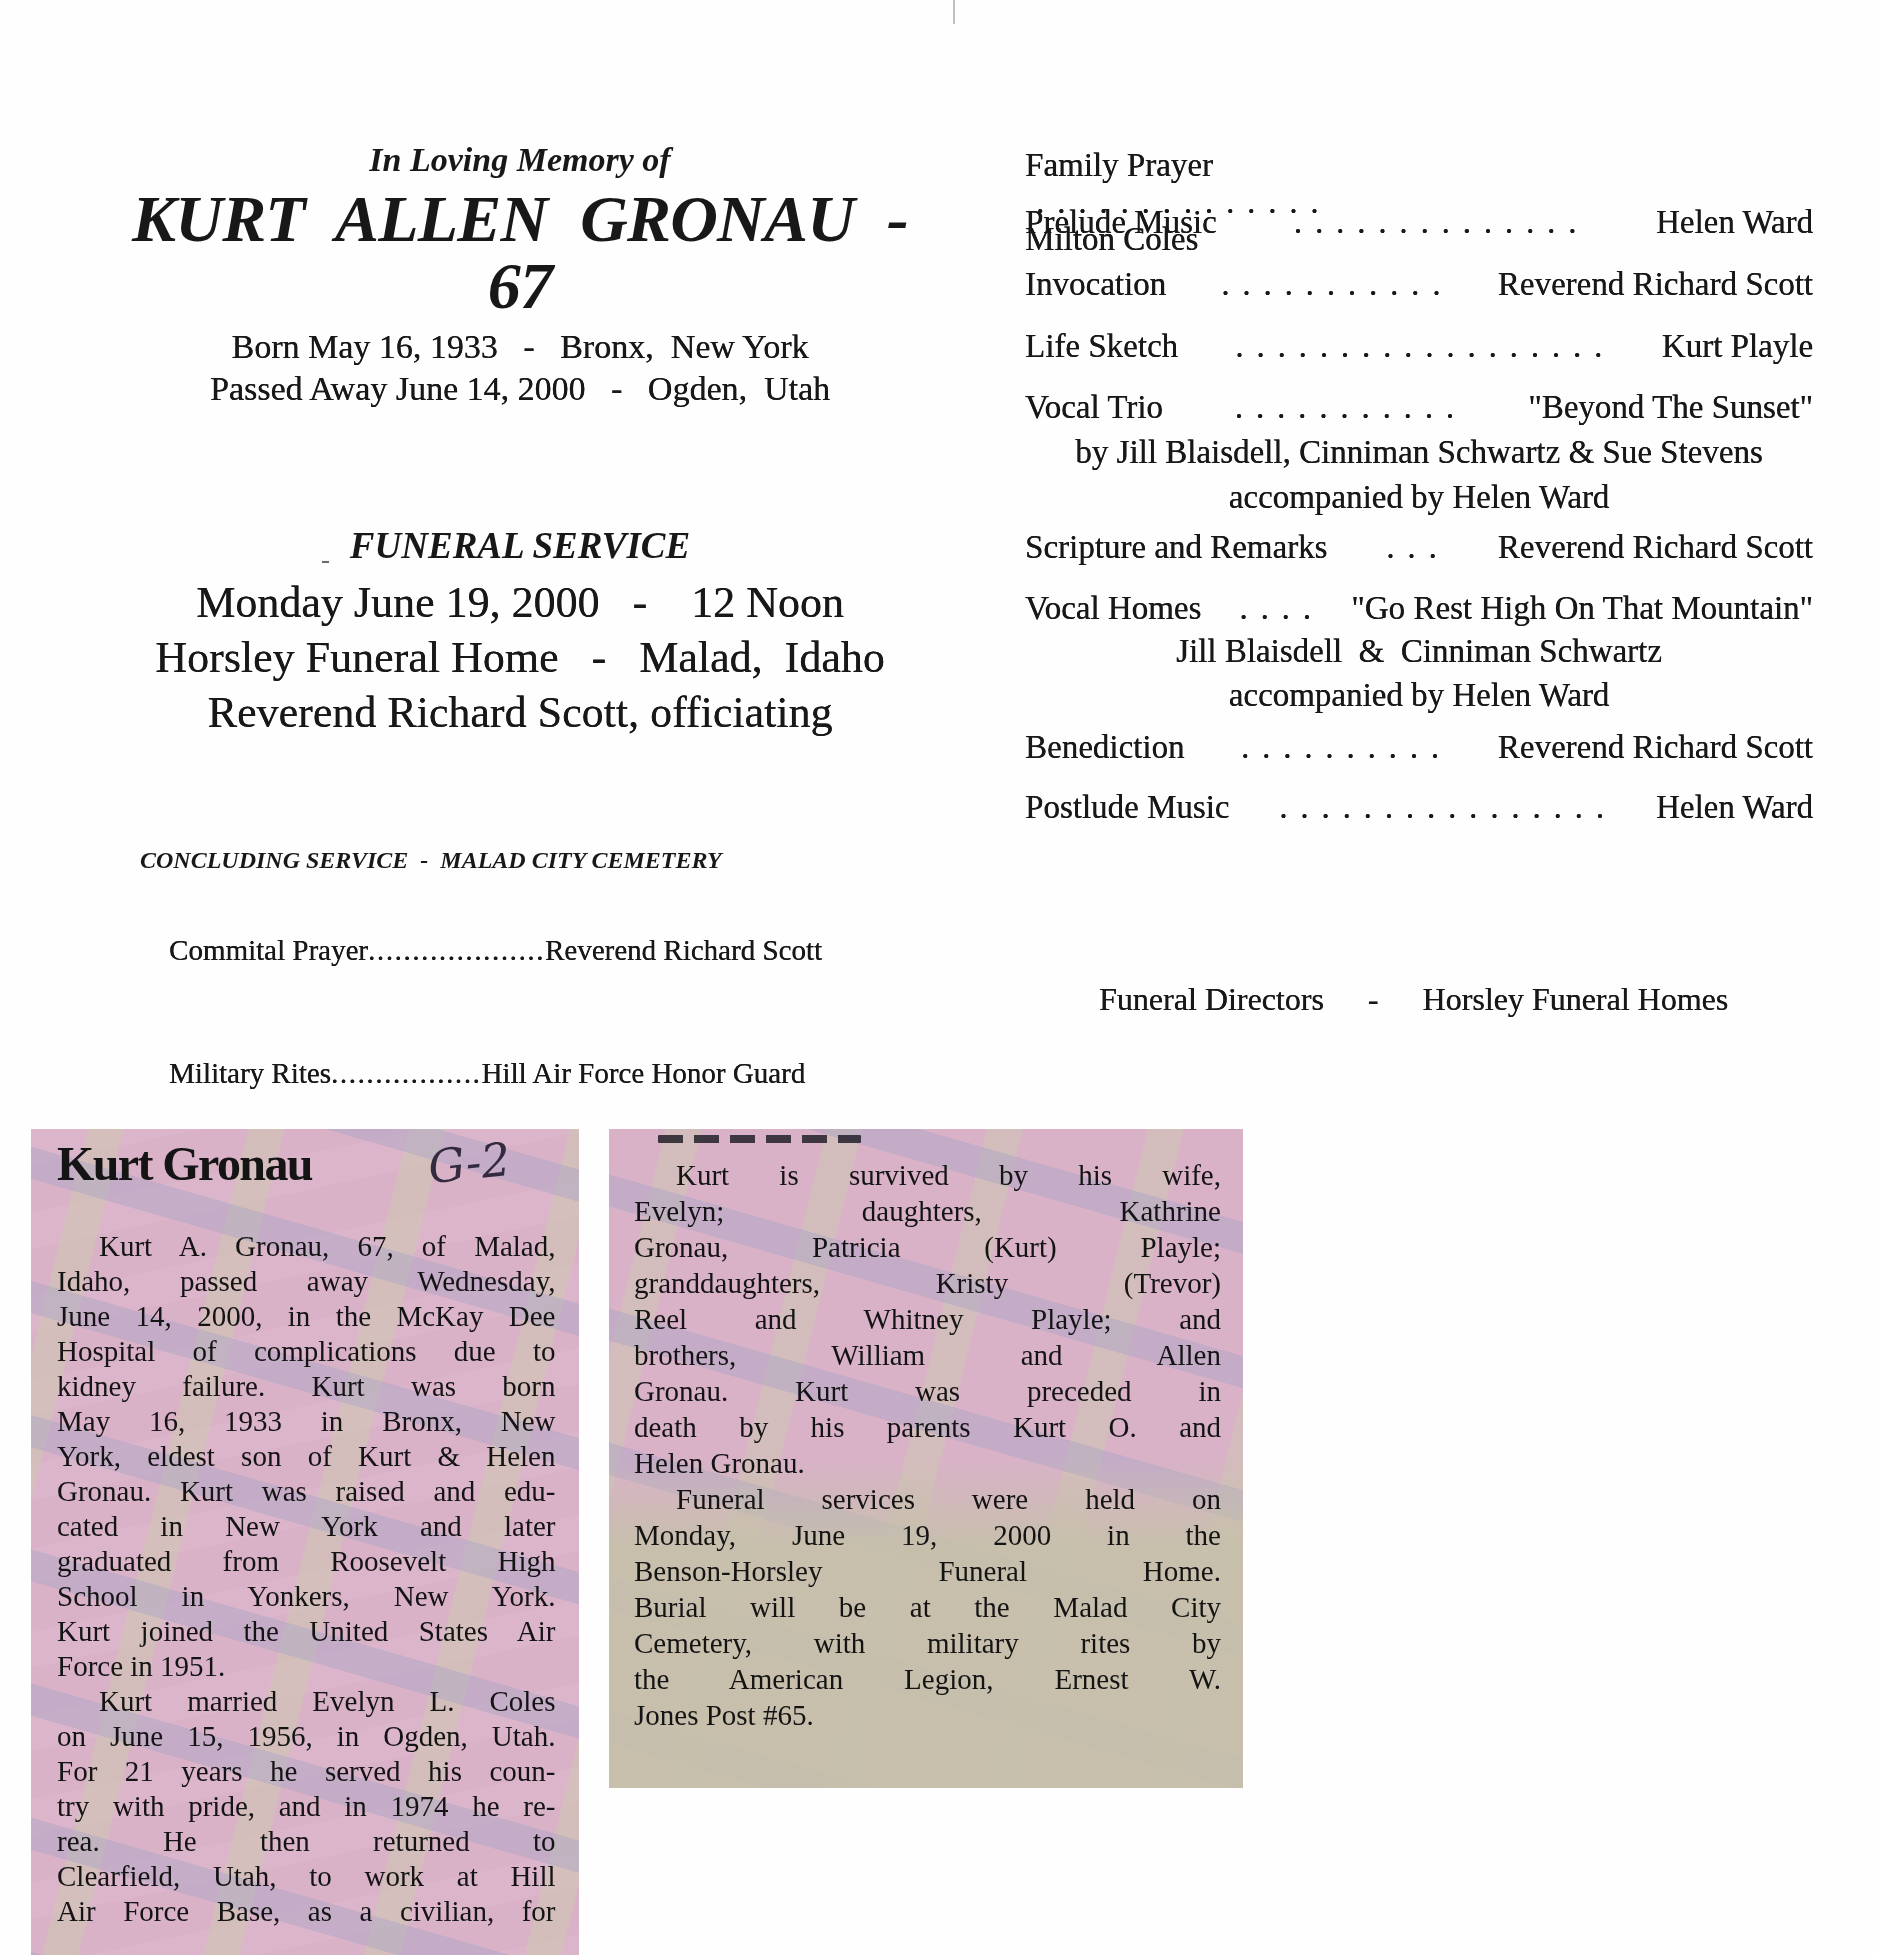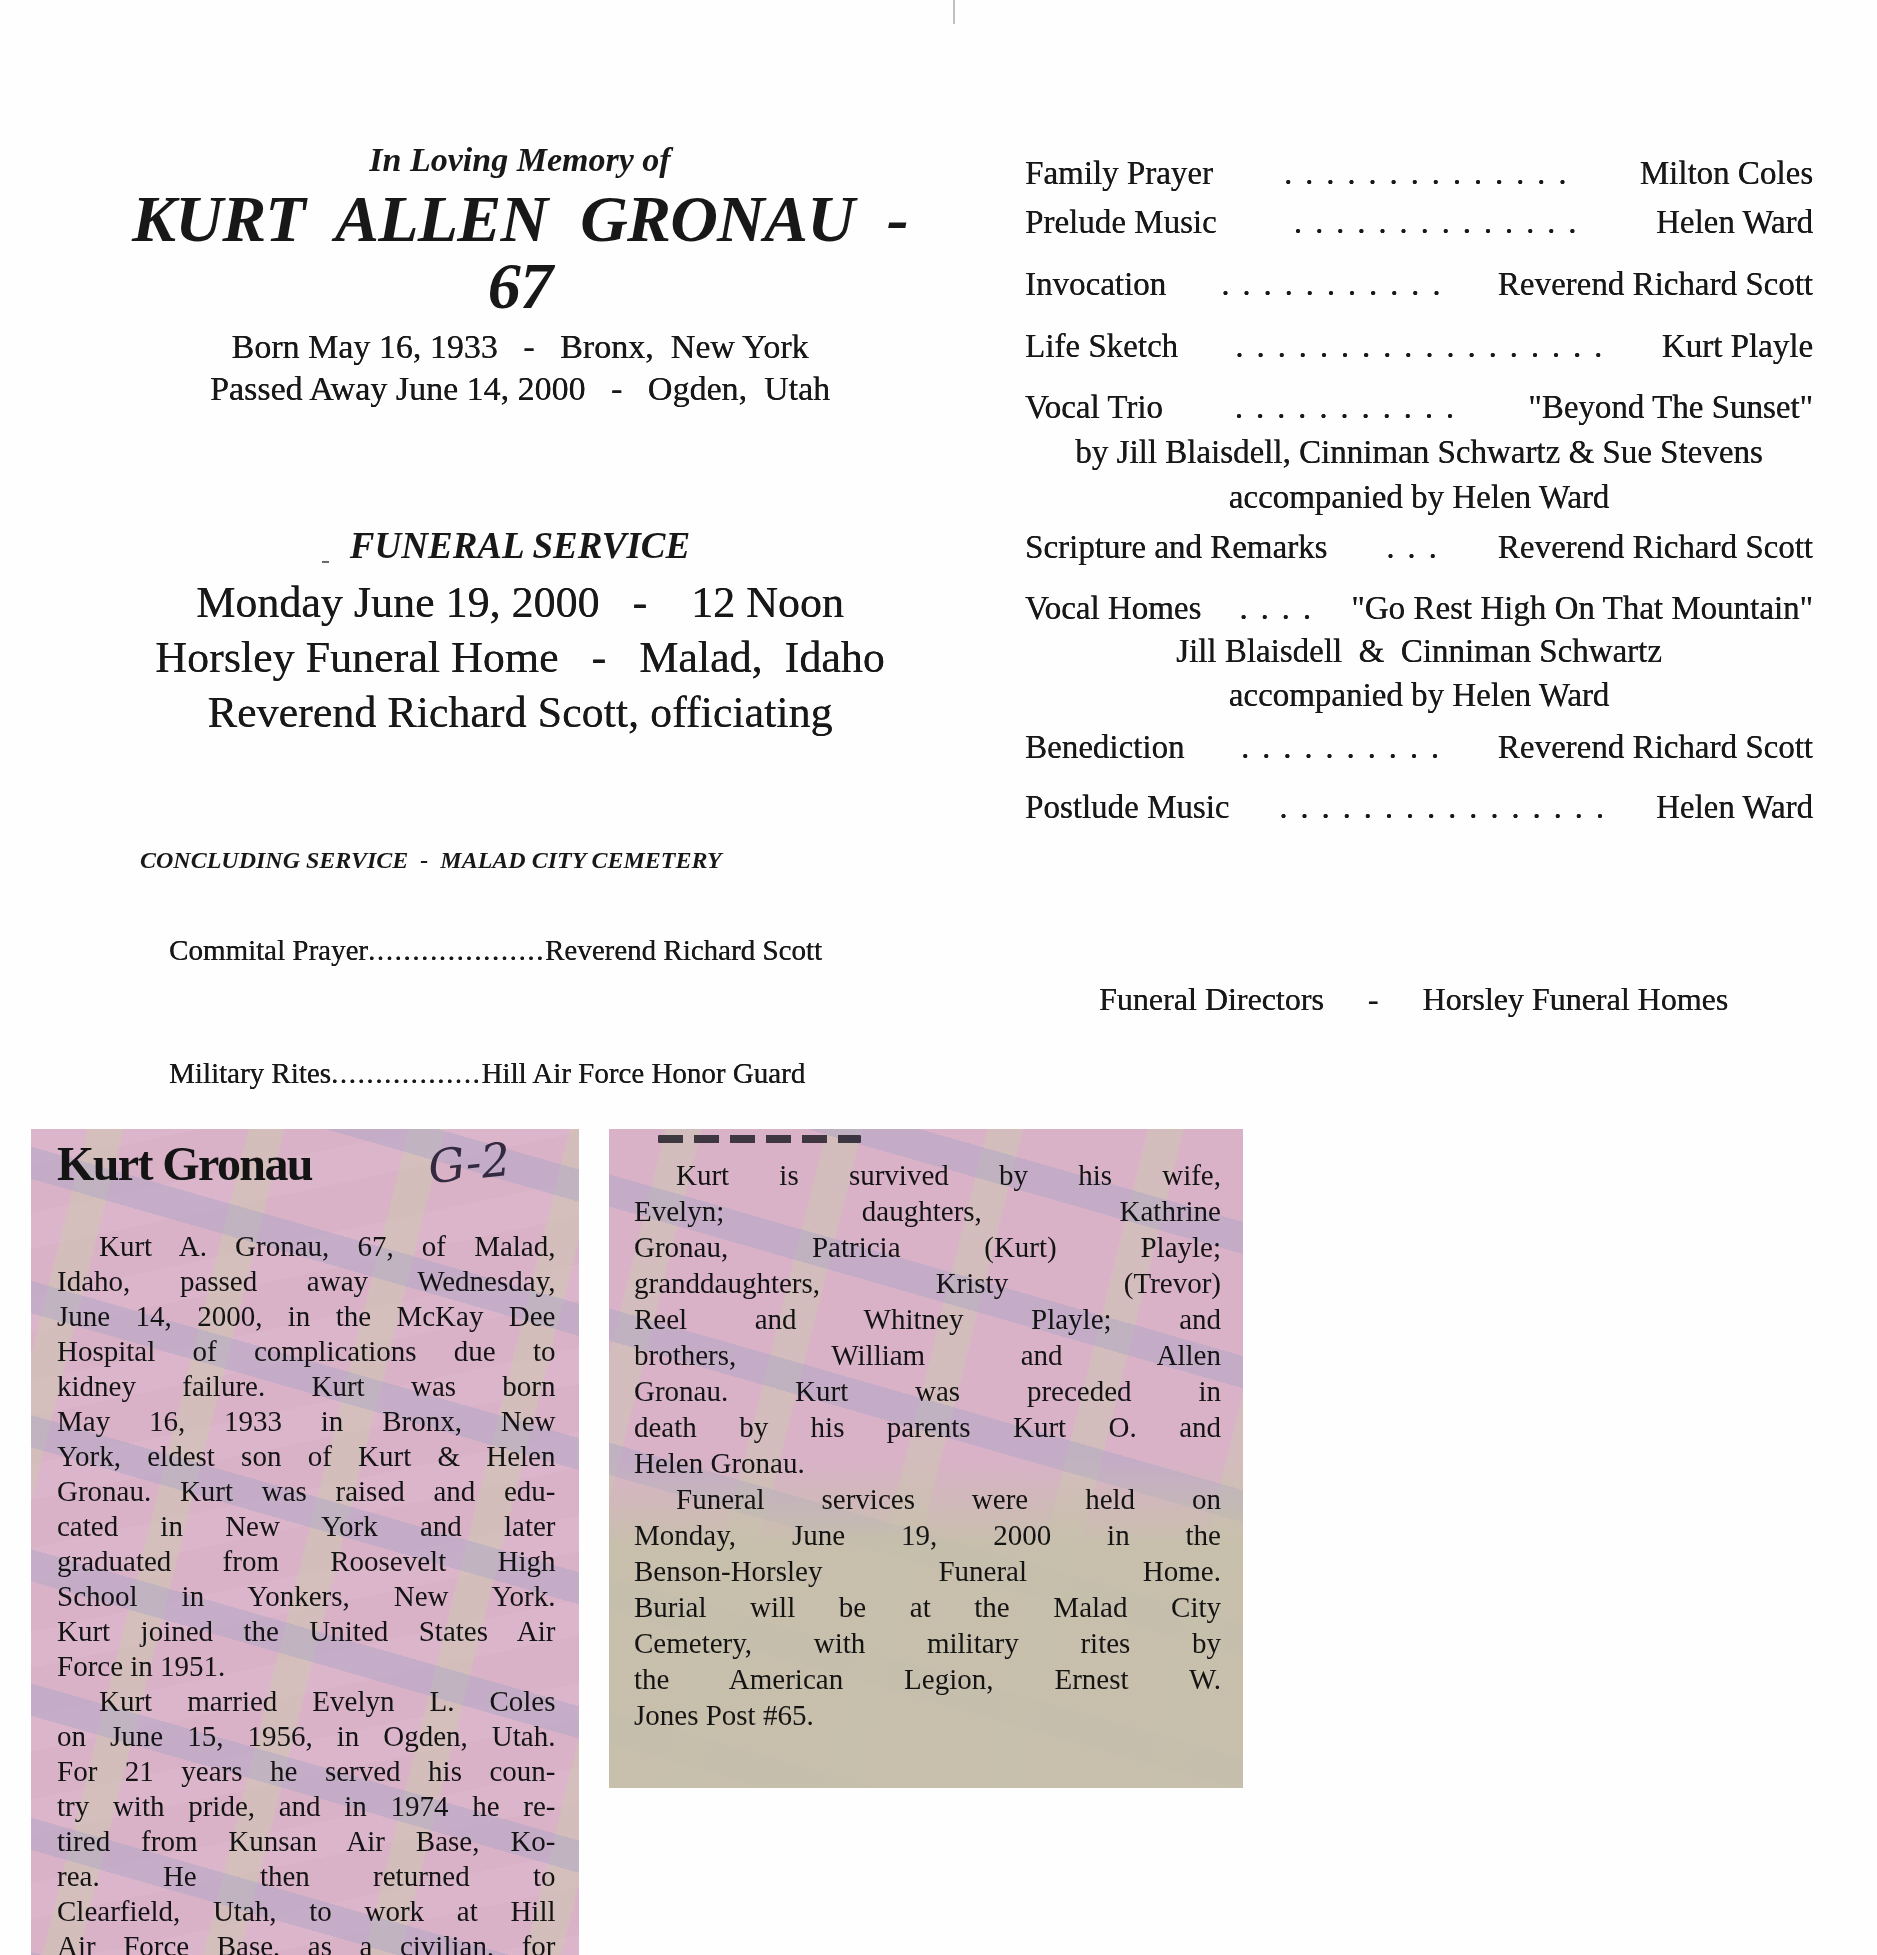--- a/index.html
+++ b/index.html
@@ -105,21 +105,21 @@
   <div class="c-item ink">
     <span class="c-label">Commital Prayer</span><span class="c-dots">....................</span><span class="c-name">Reverend Richard Scott</span>
   </div>
   <div class="c-item ink">
     <span class="c-label">Military Rites</span><span class="c-dots">.................</span><span class="c-name">Hill Air Force Honor Guard</span>
   </div>
 </div>
 
 <div class="abs" id="order">
 
-  <div class="row ink" style="top:12px;">
+  <div class="row ink" style="top:4px;flex-direction:column;">
     <span class="label">Family Prayer</span>
     <span class="dots">. . . . . . . . . . . . . .</span>
     <span class="name">Milton Coles</span>
   </div>
 
   <div class="row ink" style="top:61px;">
     <span class="label">Prelude Music</span>
     <span class="dots">. . . . . . . . . . . . . .</span>
     <span class="name">Helen Ward</span>
   </div>
@@ -191,21 +191,20 @@
       <div class="jline">Gronau. Kurt was raised and edu-</div>
       <div class="jline">cated in New York and later</div>
       <div class="jline">graduated from Roosevelt High</div>
       <div class="jline">School in Yonkers, New York.</div>
       <div class="jline">Kurt joined the United States Air</div>
       <div class="jline last">Force in 1951.</div>
       <div class="jline indent">Kurt married Evelyn L. Coles</div>
       <div class="jline">on June 15, 1956, in Ogden, Utah.</div>
       <div class="jline">For 21 years he served his coun-</div>
       <div class="jline">try with pride, and in 1974 he re-</div>
-      <div class="jline">tired from Kunsan Air Base, Ko-</div>
       <div class="jline">rea. He then returned to</div>
       <div class="jline">Clearfield, Utah, to work at Hill</div>
       <div class="jline">Air Force Base, as a civilian, for</div>
     </div>
 </div>
 
 <div class="clip" id="clip2">
   <div class="fragment"></div>
   <div class="clip-body">
       <div class="jline indent">Kurt is survived by his wife,</div>

